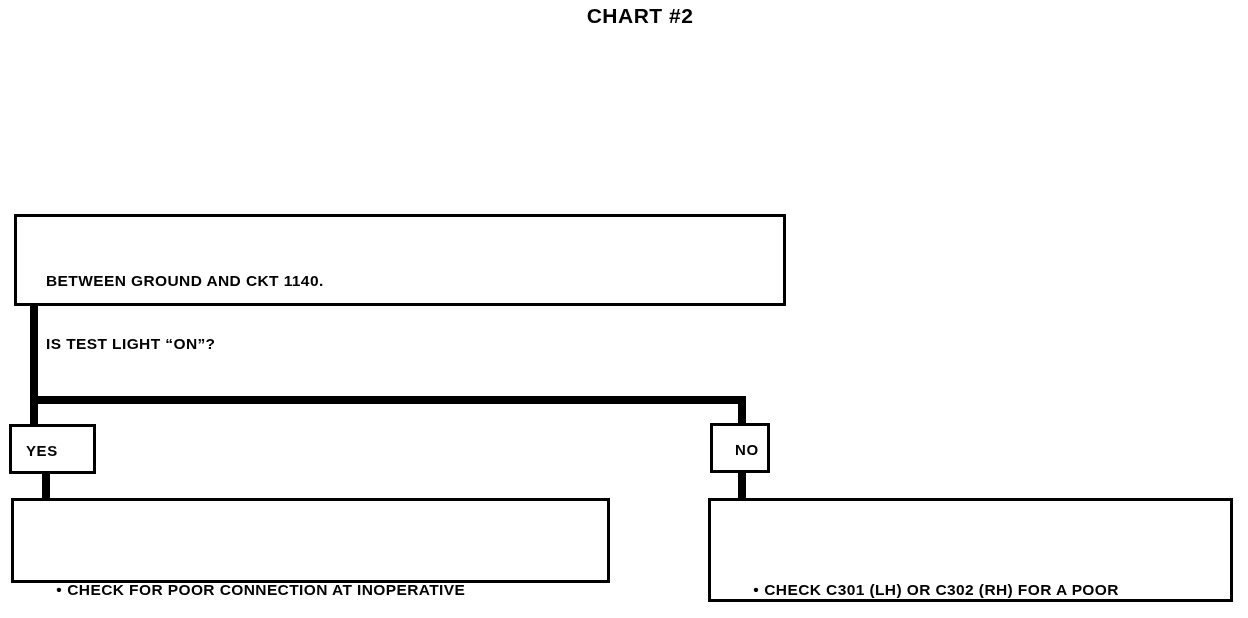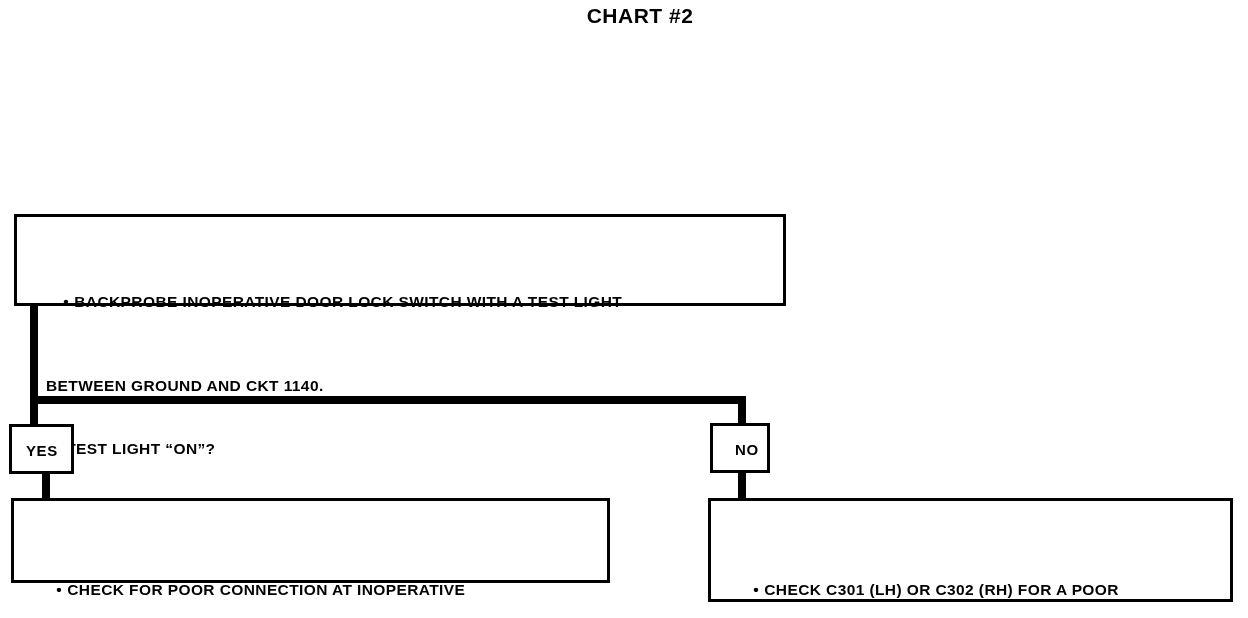--- a/index.html
+++ b/index.html
@@ -52,21 +52,21 @@
   #question-box {
     left: 14px;
     top: 214px;
     width: 772px;
     height: 92px;
   }
   
   #yes-box {
     left: 9px;
     top: 424px;
-    width: 65px;
+    width: 87px;
     height: 50px;
   }
   #no-box {
     left: 710px;
     top: 423px;
     width: 60px;
     height: 50px;
   }
   
   #result-left-box {
@@ -177,23 +177,20 @@
 
 <div class="connector" id="conn-question-down"></div>
 <div class="connector" id="conn-split-bar"></div>
 <div class="connector" id="conn-yes-down"></div>
 <div class="connector" id="conn-no-down"></div>
 <div class="connector" id="conn-yes-to-result"></div>
 <div class="connector" id="conn-no-to-result"></div>
 
 <div class="node-box" id="question-box">
   <div class="box-text">
-    <span class="bullet-line">
-      <span class="bullet">•</span><span>BACKPROBE INOPERATIVE DOOR LOCK SWITCH WITH A TEST LIGHT</span>
-    </span>
     <span class="cont-line">BETWEEN GROUND AND CKT 1140.</span>
     <span class="cont-line">IS TEST LIGHT “ON”?</span>
   </div>
 </div>
 
 <div class="node-box" id="yes-box">
   <div class="small-label">YES</div>
 </div>
 
 <div class="node-box" id="no-box">

